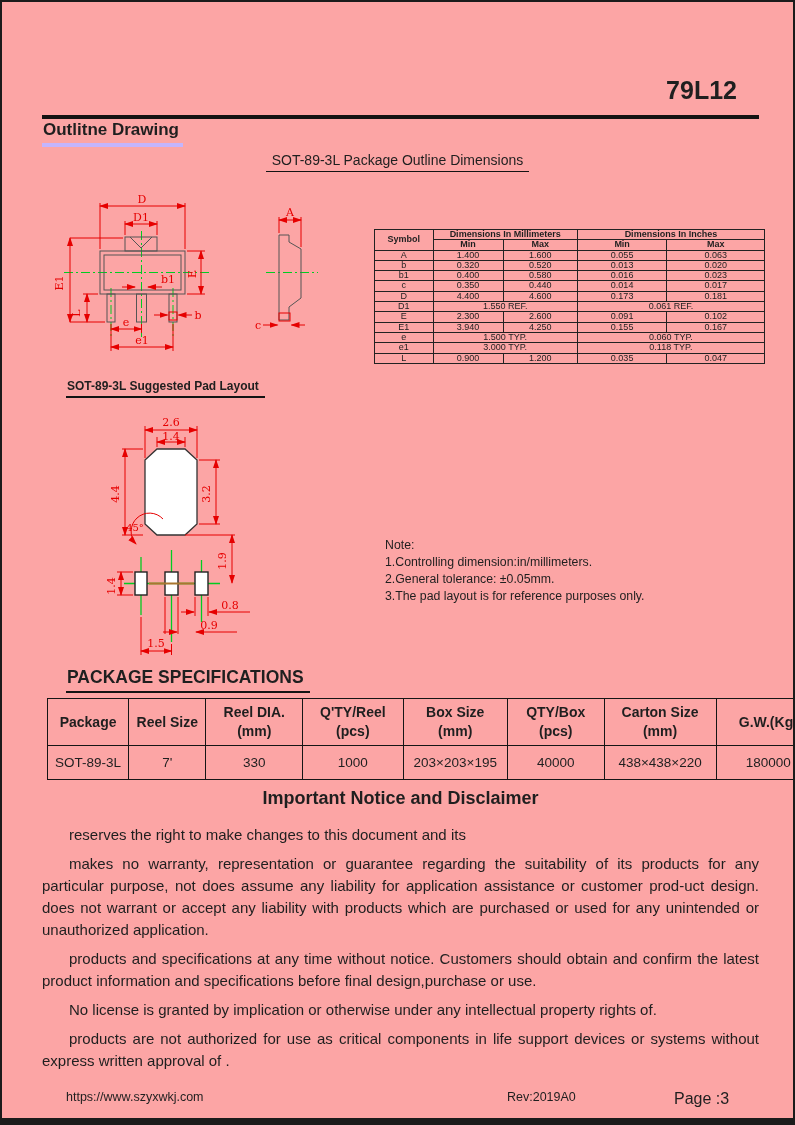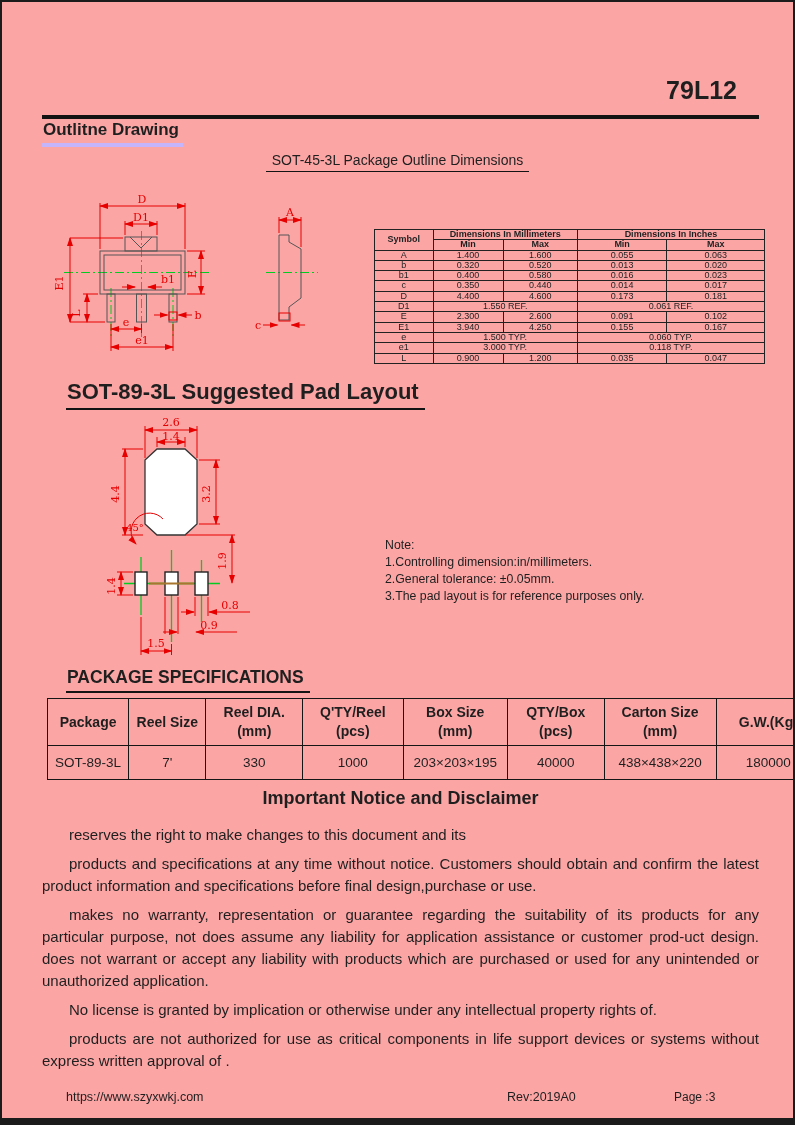--- a/index.html
+++ b/index.html
@@ -6,21 +6,21 @@
   .page{position:relative;width:795px;height:1125px;background:#fca5a5;margin:0 auto;
         border:2px solid #1b1b1b;border-bottom:7px solid #1b1b1b;box-sizing:border-box;
         font-family:"Liberation Sans",sans-serif;color:#1f1f1f;overflow:hidden;}
   .abs{position:absolute;}
   .part-number{top:74px;right:56px;font-size:25px;font-weight:bold;letter-spacing:0px;}
   .top-rule{left:40px;top:113px;width:717px;height:4px;background:#131313;}
   .h-outline{left:40px;top:118px;font-size:17px;font-weight:bold;}
   .h-outline span{display:inline-block;border-bottom:4px solid #c4b5fd;padding:0 4px 3px 1px;}
   .subtitle-wrap{left:0;right:0;top:150px;text-align:center;font-size:14px;}
   .subtitle-wrap span{display:inline-block;border-bottom:1.5px solid #131313;padding:0 6px 3px 6px;}
-  .h-pad{left:64px;top:377px;font-size:22px;font-weight:bold;}
+  .h-pad{left:64px;top:377px;font-size:12px;font-weight:bold;}
   .h-pad span,.h-pkg span{display:inline-block;border-bottom:2.5px solid #131313;padding:0 6px 3px 1px;}
   .h-pkg{left:64px;top:665px;font-size:17.5px;font-weight:bold;}
 
   
   .dims-table-wrap{left:372px;top:227px;width:391px;}
   table.dims{border-collapse:collapse;width:100%;font-size:9px;table-layout:fixed;}
   table.dims th,table.dims td{border:1px solid #222;text-align:center;padding:0;height:9.3px;line-height:9.3px;
       overflow:hidden;white-space:nowrap;}
   table.dims th{font-weight:bold;}
   table.dims col.c-sym{width:15%;} table.dims col.c1{width:18%;} table.dims col.c2{width:19%;}
@@ -37,38 +37,38 @@
   .note{left:383px;top:535px;font-size:12.3px;line-height:17px;}
 
   
   .disclaimer{left:40px;top:786px;width:717px;}
   .disclaimer h2{margin:0 0 15px 0;text-align:center;font-size:18px;font-weight:bold;}
   .disclaimer p{margin:0 0 7px 0;font-size:15px;line-height:22px;text-align:justify;text-indent:27px;}
 
   
   .footer-url{left:64px;top:1088px;font-size:12.5px;}
   .footer-rev{left:505px;top:1088px;font-size:12.5px;}
-  .footer-page{left:672px;top:1088px;font-size:12px;}
+  .footer-page{left:672px;top:1088px;font-size:16px;}
 
   svg text{font-family:"DejaVu Serif",serif;}
 </style>
 </head>
 <body>
 
 <div class="page">
 
   <div class="abs part-number">79L12</div>
   <div class="abs top-rule"></div>
 
   <div class="abs h-outline">
     <span>Outlitne Drawing</span>
   </div>
 
   <div class="abs subtitle-wrap">
-    <span>SOT-45-3L Package Outline Dimensions</span>
+    <span>SOT-89-3L Package Outline Dimensions</span>
   </div>
 
   <svg class="abs" style="left:40px;top:183px;" width="320" height="195" viewBox="0 0 320 195">
     <defs>
       <marker id="aE" markerWidth="9" markerHeight="7" refX="8" refY="3" orient="auto" markerUnits="userSpaceOnUse">
         <path d="M0,0 L9,3 L0,6 Z" fill="#e60000"></path>
       </marker>
       <marker id="aS" markerWidth="9" markerHeight="7" refX="1" refY="3" orient="auto" markerUnits="userSpaceOnUse">
         <path d="M9,0 L0,3 L9,6 Z" fill="#e60000"></path>
       </marker>
@@ -391,22 +391,22 @@
             <td>180000</td>
           </tr>
         </tbody>
     </table>
   </div>
 
   <div class="abs disclaimer">
     <h2>Important Notice and Disclaimer</h2>
     <div>
         <p>reserves the right to make changes to this document and its</p>
+        <p>makes no warranty, representation or guarantee regarding the suitability of its products for any particular purpose, not does assume any liability for application assistance or customer prod-uct design. does not warrant or accept any liability with products which are purchased or used for any unintended or unauthorized application.</p>
         <p>products and specifications at any time without notice.  Customers should obtain and confirm the latest product information and specifications before final design,purchase or use.</p>
-        <p>makes no warranty, representation or guarantee regarding the suitability of its products for any particular purpose, not does assume any liability for application assistance or customer prod-uct design. does not warrant or accept any liability with products which are purchased or used for any unintended or unauthorized application.</p>
         <p>No license is granted by implication or otherwise under any intellectual property rights of.</p>
         <p>products are not authorized for use as critical components in life support devices or systems without express written approval of .</p>
       </div>
   </div>
 
   <div class="abs footer-url">https://www.szyxwkj.com</div>
   <div class="abs footer-rev">Rev:2019A0</div>
   <div class="abs footer-page">Page :3</div>
 
 </div>

